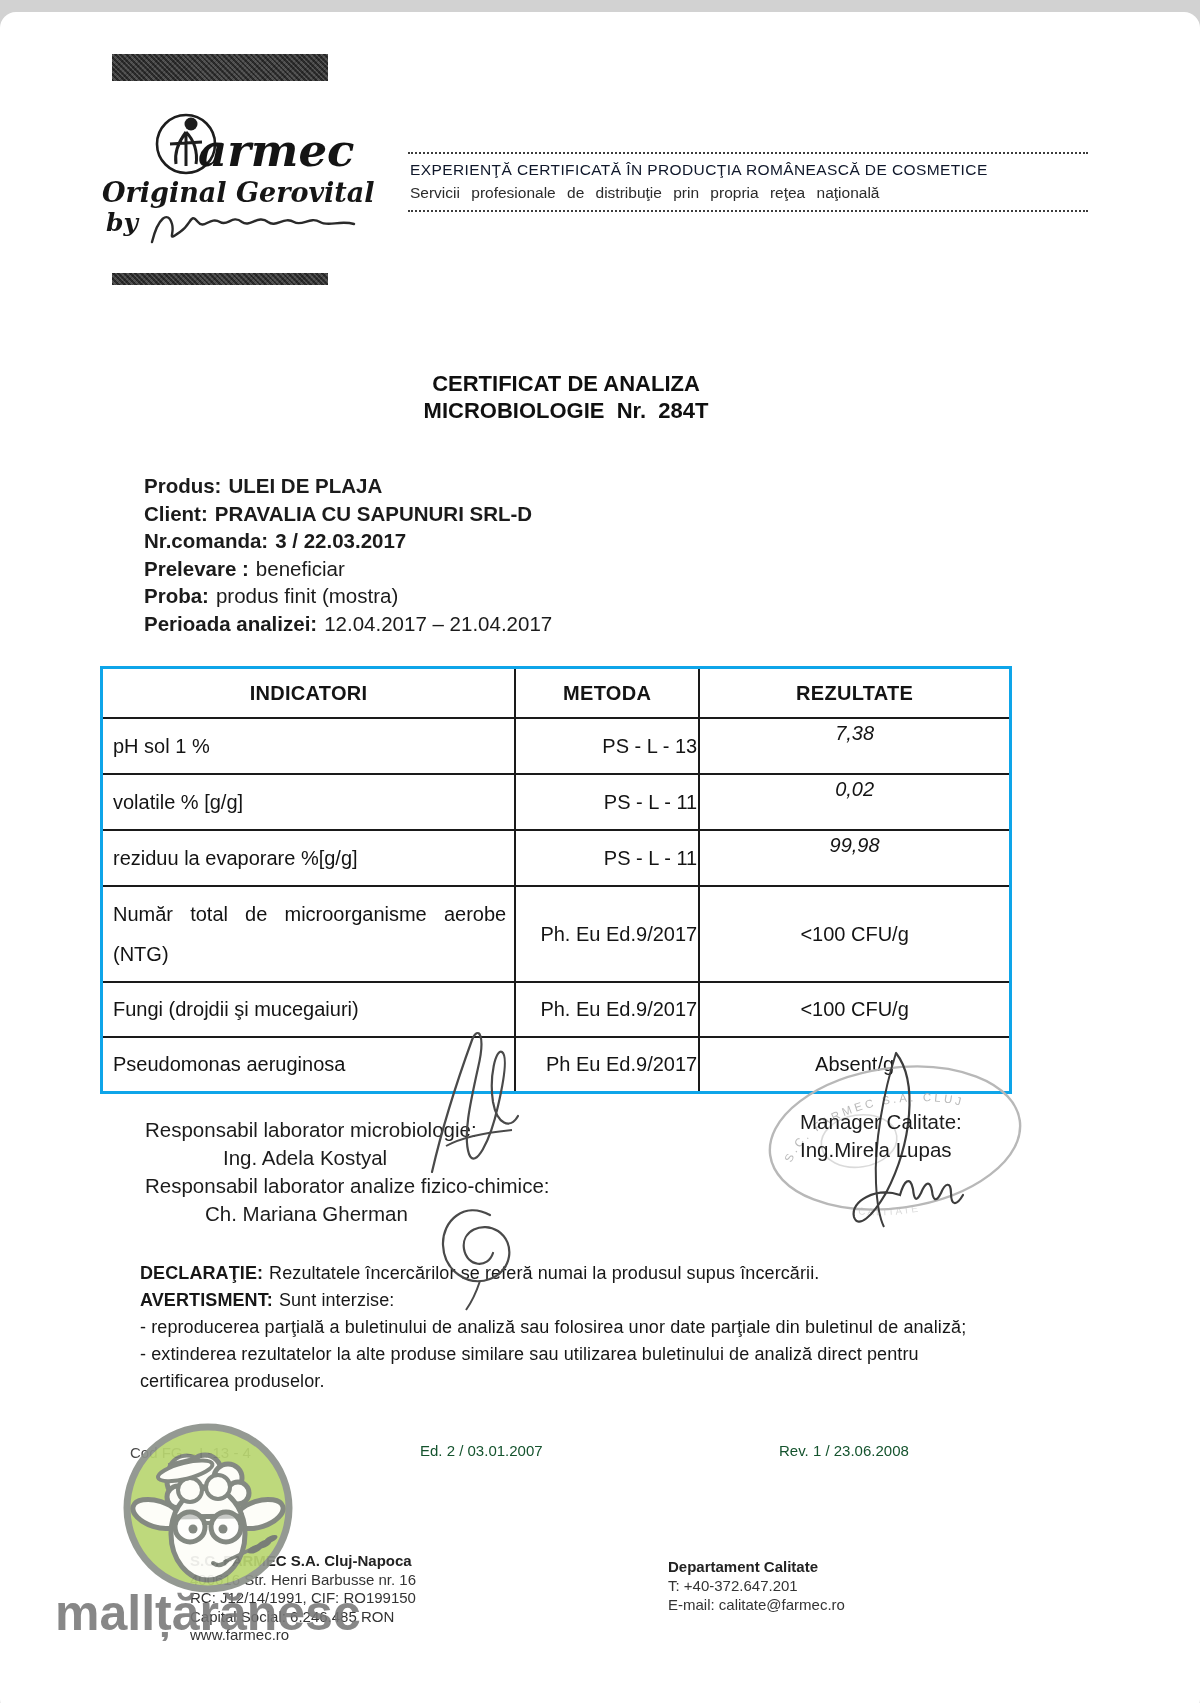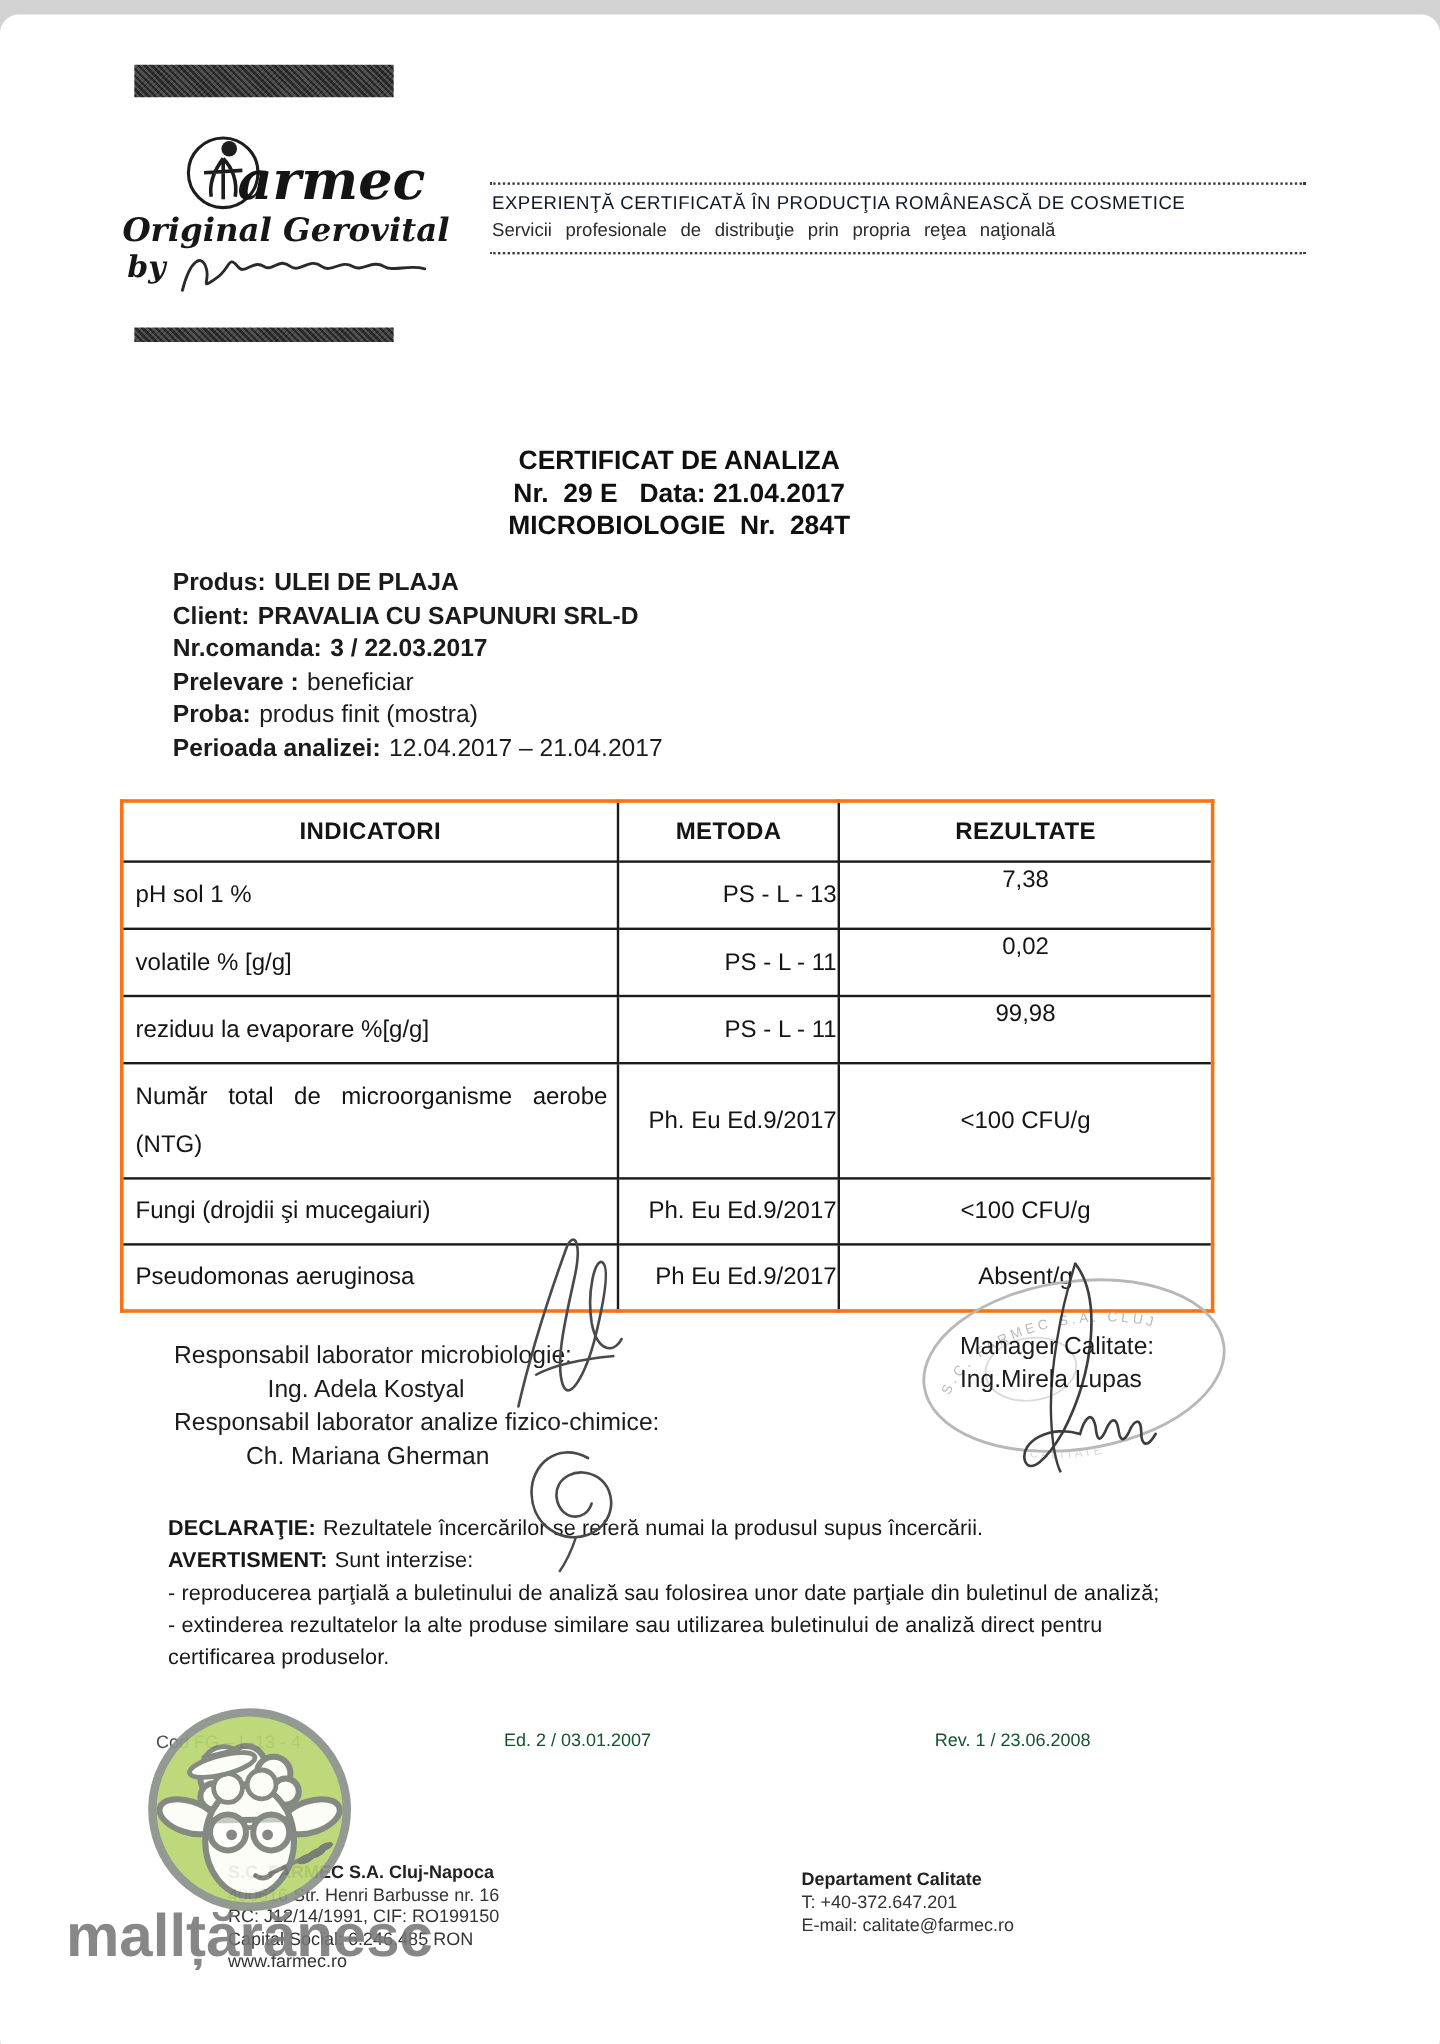--- a/index.html
+++ b/index.html
@@ -25,27 +25,27 @@
   
   .info{left:144px;top:460px;}
   .info .row{font-size:20.5px;line-height:27.5px;}
   .info .lab{font-weight:bold;margin-right:7px;}
   .info .bold-val{font-weight:bold;}
 
   
   table.tbl{left:100px;top:654px;width:912px;position:absolute;border-collapse:collapse;
             font-size:20px;color:#141414;}
   .tbl th,.tbl td{border:2px solid #1a1a1a;}
-  .tbl{border:3px solid #f97316;}
+  .tbl{border:3px solid #0ea5e9;}
   .tbl th{height:46px;font-size:20px;font-weight:bold;letter-spacing:.3px;text-align:center;}
   .tbl td.ind{width:408px;padding:2px 8px 2px 10px;text-align:left;vertical-align:middle;}
   .tbl td.met{width:180px;padding-left:6px;text-align:right;vertical-align:middle;}
   .tbl td.res{width:318px;text-align:center;vertical-align:middle;}
   .tbl tr.h44{height:56px;}  .tbl tr.h96{height:96px;}  .tbl tr.h55{height:55px;}
-  .tbl tr.h44 td.res{vertical-align:top;padding-top:3px;}
+  .tbl tr.h44 td.res{vertical-align:top;padding-top:3px;font-style:italic;}
   .tbl td.ind-justify{text-align:justify;line-height:40px;}
 
   
   .sig-left{left:145px;top:1104px;font-size:20.5px;line-height:28px;color:#1c1c1c;}
   .sig-left .c1{margin-left:78px;}
   .sig-left .c2{margin-left:60px;}
   .mgr{left:800px;top:1096px;font-size:20.5px;line-height:28px;color:#1c1c1c;z-index:4;}
   svg.sig{position:absolute;z-index:3;}
 
   
@@ -89,21 +89,20 @@
 
   <div class="abs scan-bar" style="left:112px;top:261px;width:216px;height:12px;"></div>
 
   <div class="abs tagline">
     <div class="l1">EXPERIENŢĂ CERTIFICATĂ ÎN PRODUCŢIA ROMÂNEASCĂ DE COSMETICE</div>
     <div class="l2">Servicii profesionale de distribuţie prin propria reţea naţională</div>
   </div>
 
   <div class="abs title">
     <div>CERTIFICAT DE ANALIZA</div>
-    <div>Nr.  29 E   Data: 21.04.2017</div>
     <div>MICROBIOLOGIE  Nr.  284T</div>
   </div>
 
   <div class="abs info">
     <div class="row">
       <span class="lab">Produs:</span><span class="bold-val">ULEI DE PLAJA</span>
     </div>
     <div class="row">
       <span class="lab">Client:</span><span class="bold-val">PRAVALIA CU SAPUNURI SRL-D</span>
     </div>

